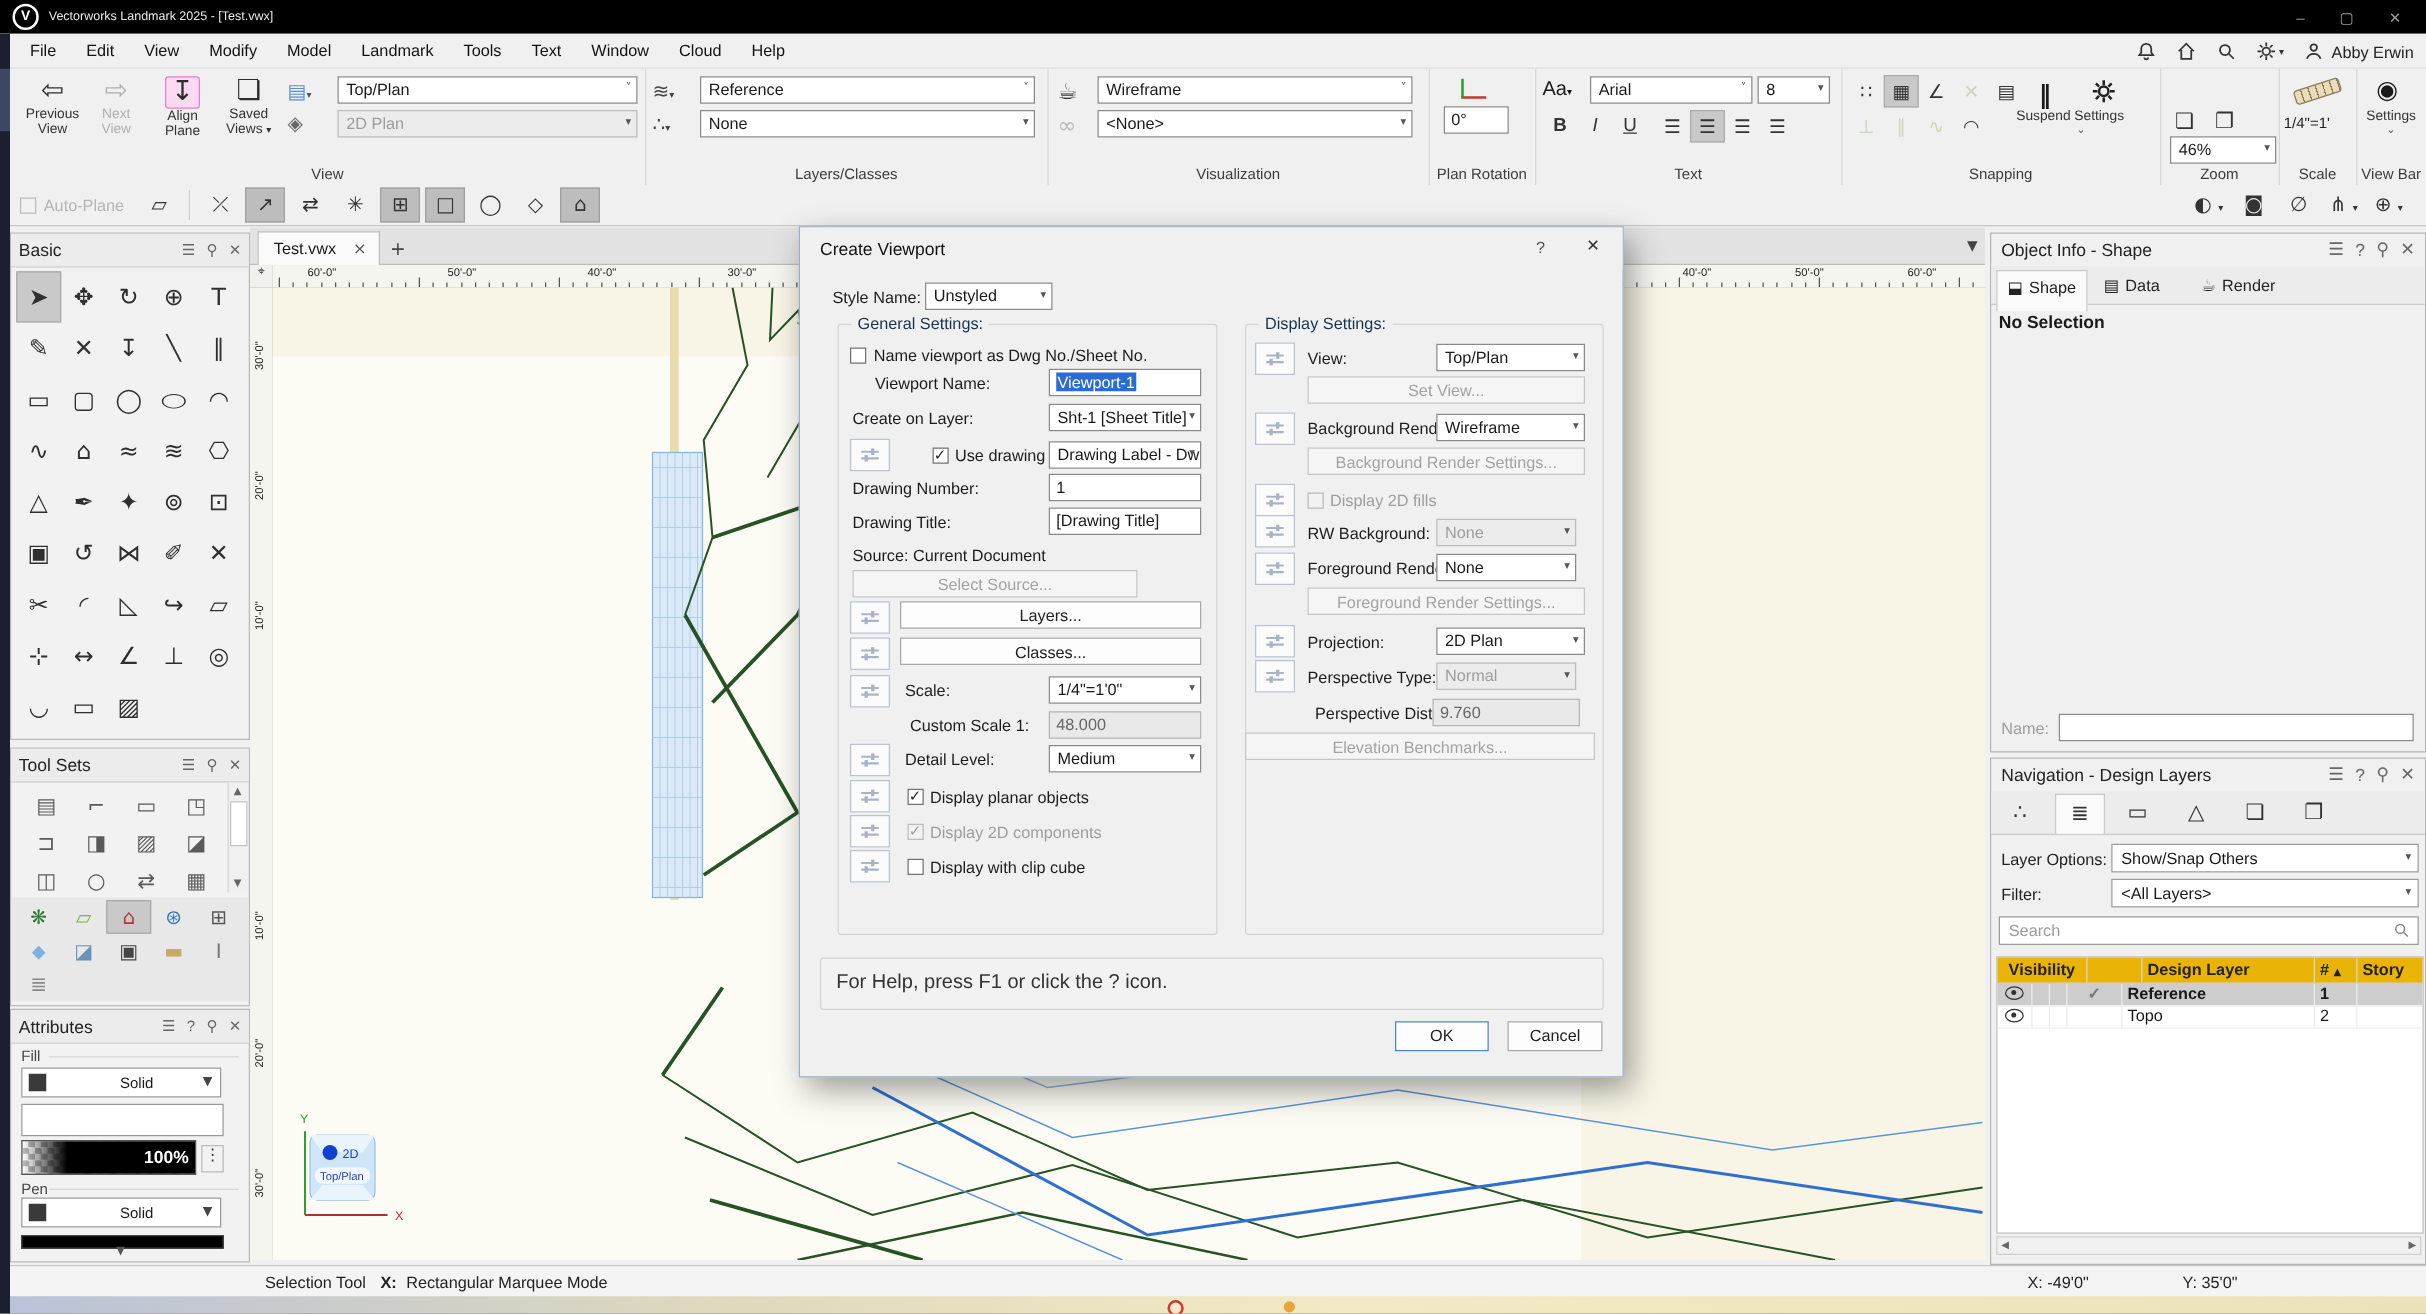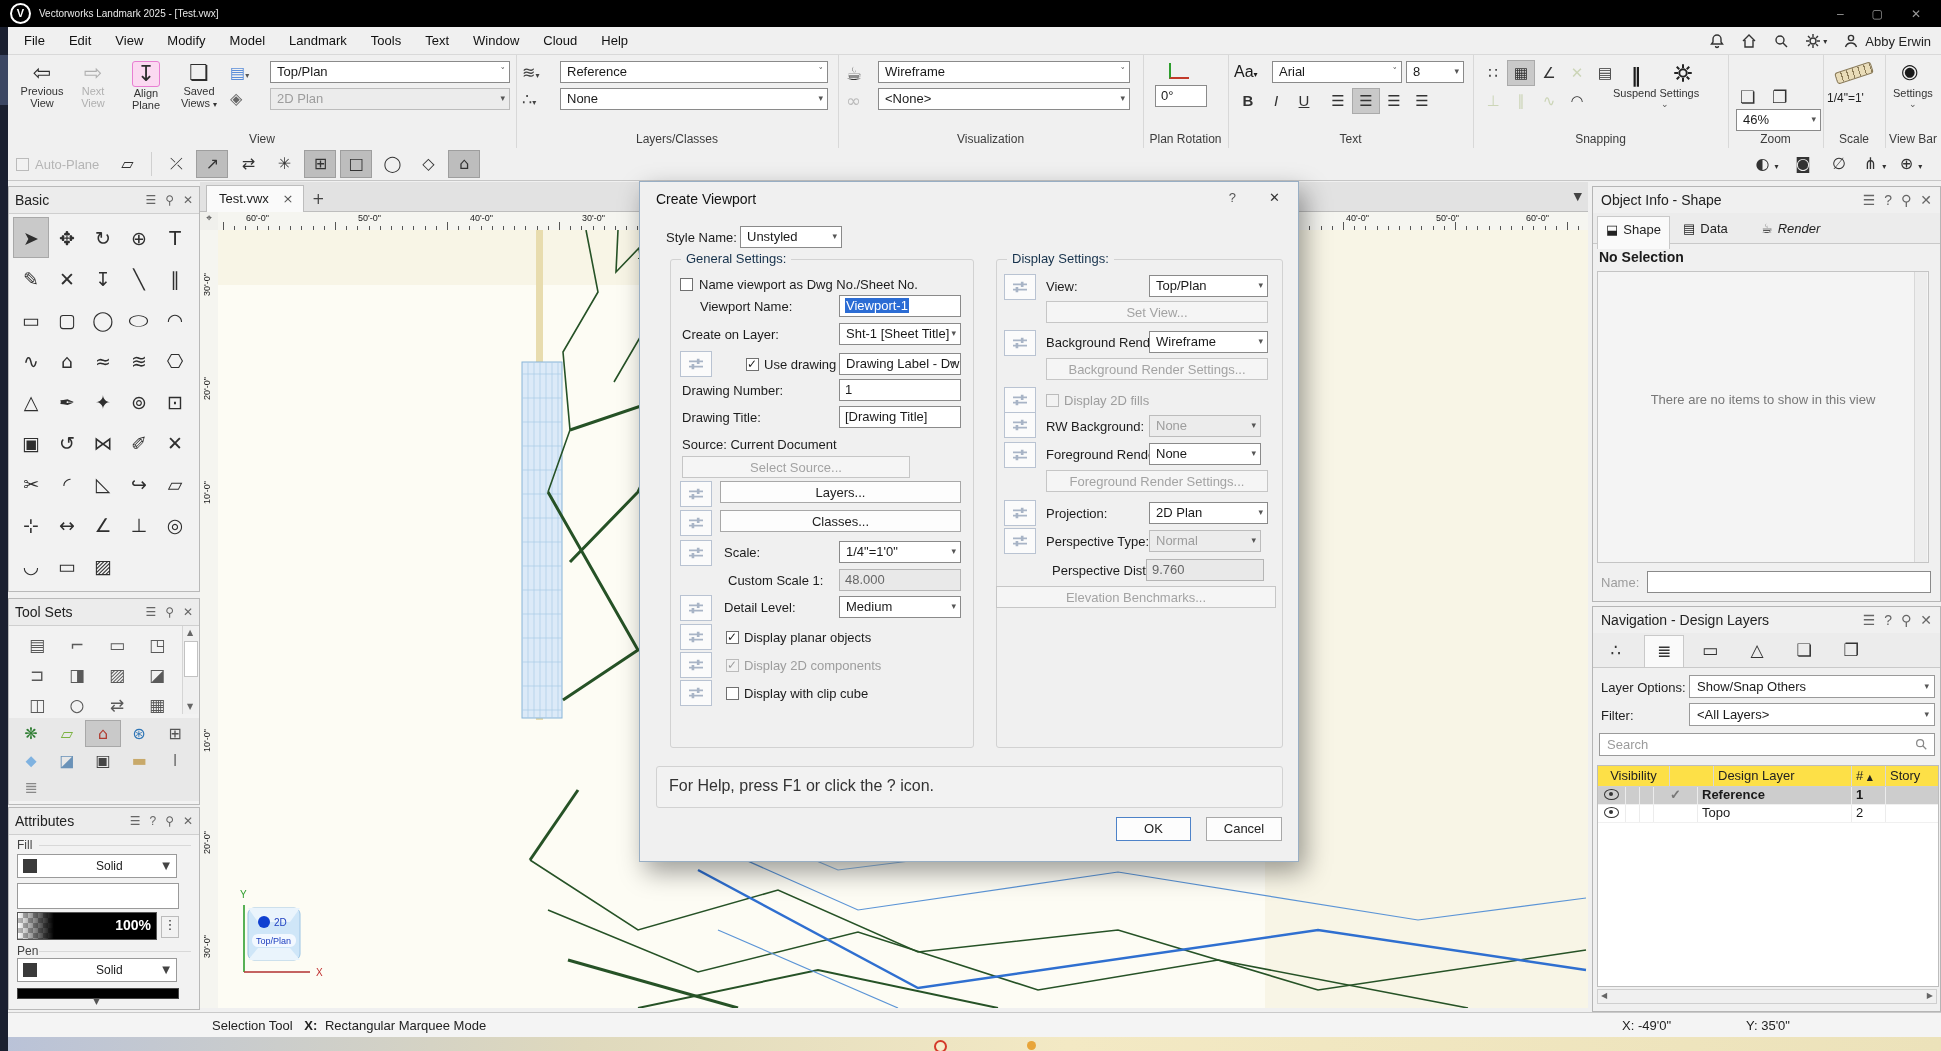--- a/index.html
+++ b/index.html
@@ -138,21 +138,21 @@
   .nav-tabs{position:absolute;left:0;top:26px;width:100%;height:34px;background:#ececec;border-bottom:1px solid #c9c9c9;}
   .nav-tab{position:absolute;top:2px;width:38px;height:31px;text-align:center;line-height:31px;
            font-size:17px;color:#333;font-family:"DejaVu Sans",sans-serif;}
   .nav-tab.sel{background:#fafafa;border:1px solid #c9c9c9;border-bottom:none;}
   .nav-row-label{position:absolute;left:8px;font-size:13px;color:#222;}
   .nav-dd{position:absolute;background:#fff;border:1px solid #9a9a9a;height:23px;box-sizing:border-box;
           font-size:13px;padding:3px 18px 0 7px;}
   #nav-search{position:absolute;left:6px;width:336px;height:23px;background:#fff;border:1px solid #9a9a9a;
               box-sizing:border-box;color:#9b9b9b;font-size:13px;padding:3px 0 0 7px;}
   #nav-table{position:absolute;left:4px;width:340px;border:1px solid #bdbdbd;background:#fff;font-size:13px;}
-  .nt-head{display:flex;height:20px;background:#fde047;border-bottom:1px solid #cfcfcf;color:#222;}
+  .nt-head{display:flex;height:20px;background:#eab308;border-bottom:1px solid #cfcfcf;color:#222;font-weight:bold;}
   .nt-head div{border-right:1px solid #d8d8d8;padding:2px 4px;box-sizing:border-box;}
   .nt-row{display:flex;height:17px;border-bottom:1px solid #f0f0f0;}
   .nt-row div{border-right:1px solid #ececec;padding:0 4px;box-sizing:border-box;overflow:hidden;}
   .nt-row.sel{background:#cdcdcd;font-weight:bold;}
   .c-eye{width:28px;text-align:center;}
   .c-s1{width:14px;} .c-s2{width:14px;} .c-chk{width:44px;text-align:center;color:#777;}
   .c-name{flex:1;} .c-num{width:34px;} .c-story{width:52px;border-right:none !important;}
   .eye{display:inline-block;width:13px;height:9px;border:1px solid #333;border-radius:50%;position:relative;top:1px;}
   .eye::after{content:"";position:absolute;left:4px;top:2px;width:4px;height:4px;border-radius:50%;background:#333;}
   #nav-hscroll{position:absolute;left:4px;height:15px;background:#f0f0f0;border:1px solid #cfcfcf;box-sizing:border-box;}
@@ -1055,27 +1055,23 @@
       <span>Object Info - Shape</span>
         <span style="flex:1;"></span>
       <span class="hic g" style="color:#666;margin-left:9px;">☰</span>
       <span class="hic" style="color:#666;margin-left:9px;">?</span>
       <span class="hic g" style="color:#666;margin-left:9px;">⚲</span>
       <span class="hic g" style="color:#666;margin-left:9px;">✕</span>
     </div>
     <div class="oi-tabs" id="oi-tabs">
         <div class="oi-tab sel" style="left: 4px;"><span class="tic g">⬓</span><span>Shape</span></div>
         <div class="oi-tab" style="left: 82px;"><span class="tic g">▤</span><span>Data</span></div>
-        <div class="oi-tab" style="left: 160px; font-style: italic;"><span class="tic g">☕</span><span>Render</span></div>
+        <div class="oi-tab" style="left: 160px;"><span class="tic g">☕</span><span>Render</span></div>
       </div>
     <div id="no-sel">No Selection</div>
-    <div id="oi-empty">
-      <span>There are no items to show in this view</span>
-      <div id="oi-scroll"></div>
-    </div>
     <span class="dlg-label dis" style="left:8px;top:388px;">Name:</span>
     <div class="inp" style="left:54px;top:384px;width:284px;"></div>
   </div>
 
   <div class="rpanel" style="top:606px;height:406px;">
     <div class="rp-head">
       <span>Navigation - Design Layers</span>
         <span style="flex:1;"></span>
       <span class="hic g" style="color:#666;margin-left:9px;">☰</span>
       <span class="hic" style="color:#666;margin-left:9px;">?</span>

